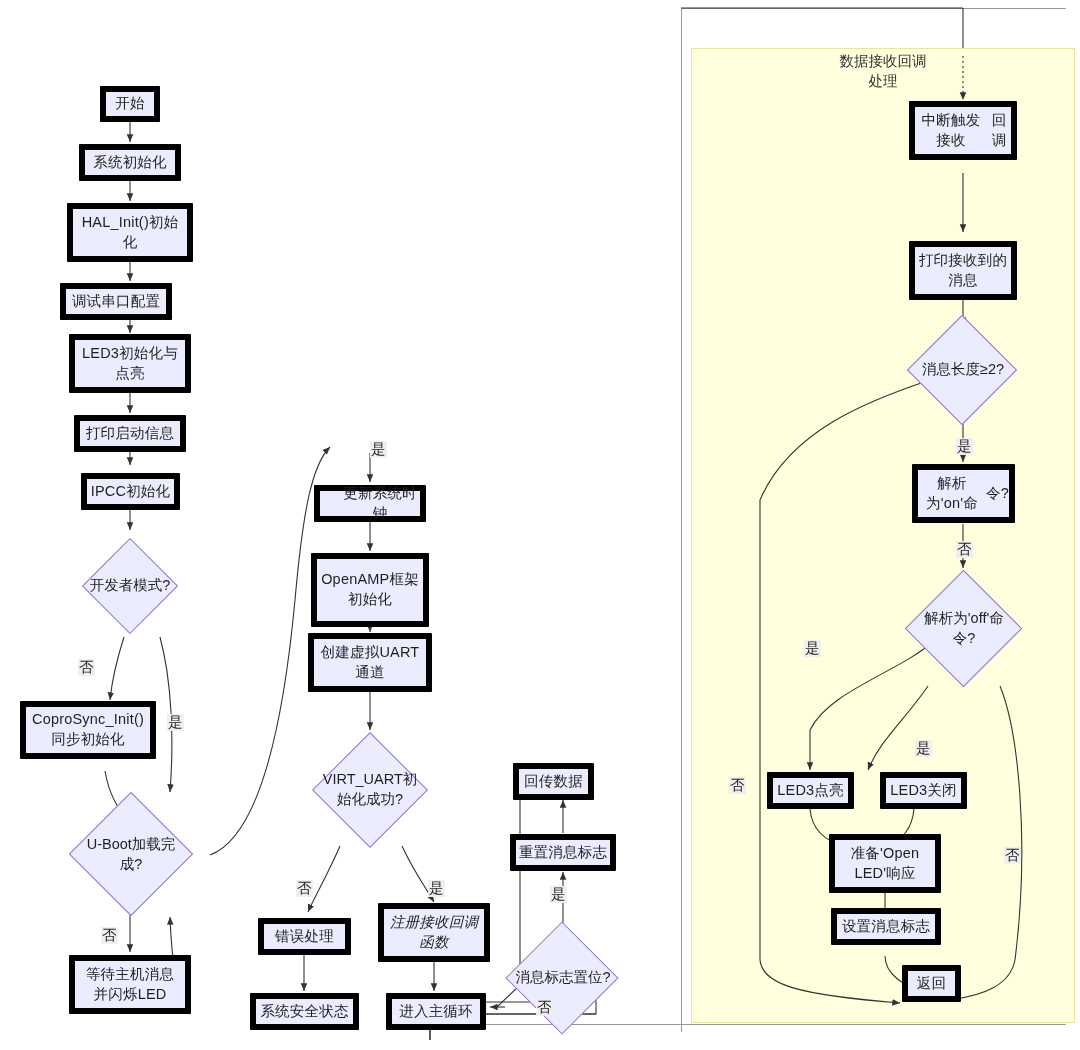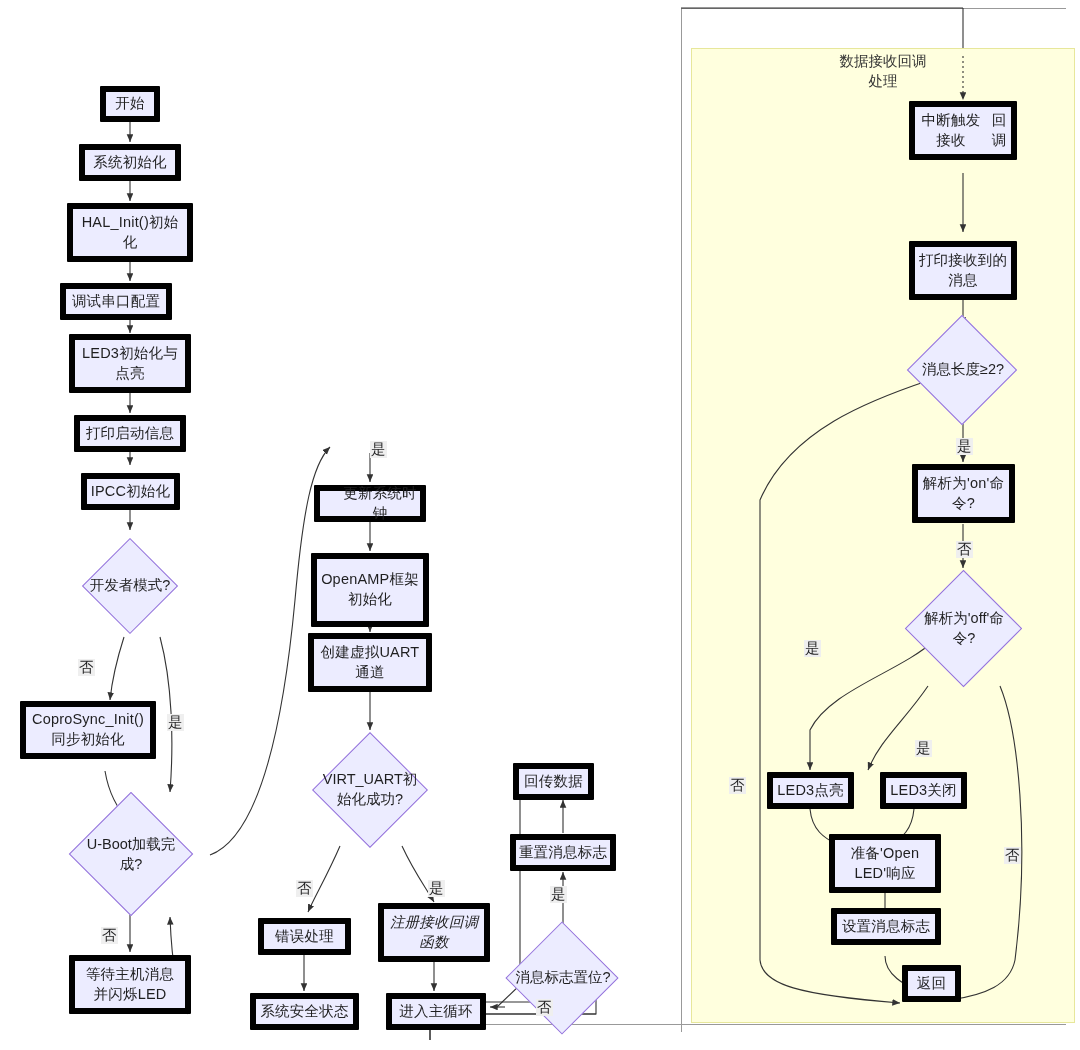--- a/index.html
+++ b/index.html
@@ -218,21 +218,21 @@
   <div class="node rect" style="left:909px;top:241px;width:108px;height:59px;flex-direction:column;">
     <span>打印接收到的</span>
     <span>消息</span>
   </div>
 
   <div class="diamond-wrap" style="left:900px;top:315px;width:126px;height:110px;">
     <div class="diamond-shape" style="left:23px;top:16px;width:78px;height:78px;"></div>
     <div class="diamond-label">消息长度≥2?</div>
   </div>
 
-  <div class="node rect" style="left:912px;top:464px;width:103px;height:59px;flex-direction:column;">
+  <div class="node rect" style="left:912px;top:464px;width:103px;height:59px;flex-direction:row;">
     <span>解析为'on'命</span>
     <span>令?</span>
   </div>
 
   <div class="diamond-wrap" style="left:900px;top:570px;width:128px;height:118px;">
     <div class="diamond-shape" style="left:22px;top:17px;width:83px;height:83px;"></div>
     <div class="diamond-label wrap" style="width:96px;">
       <div>解析为'off'命</div>
       <div>令?</div>
     </div>

